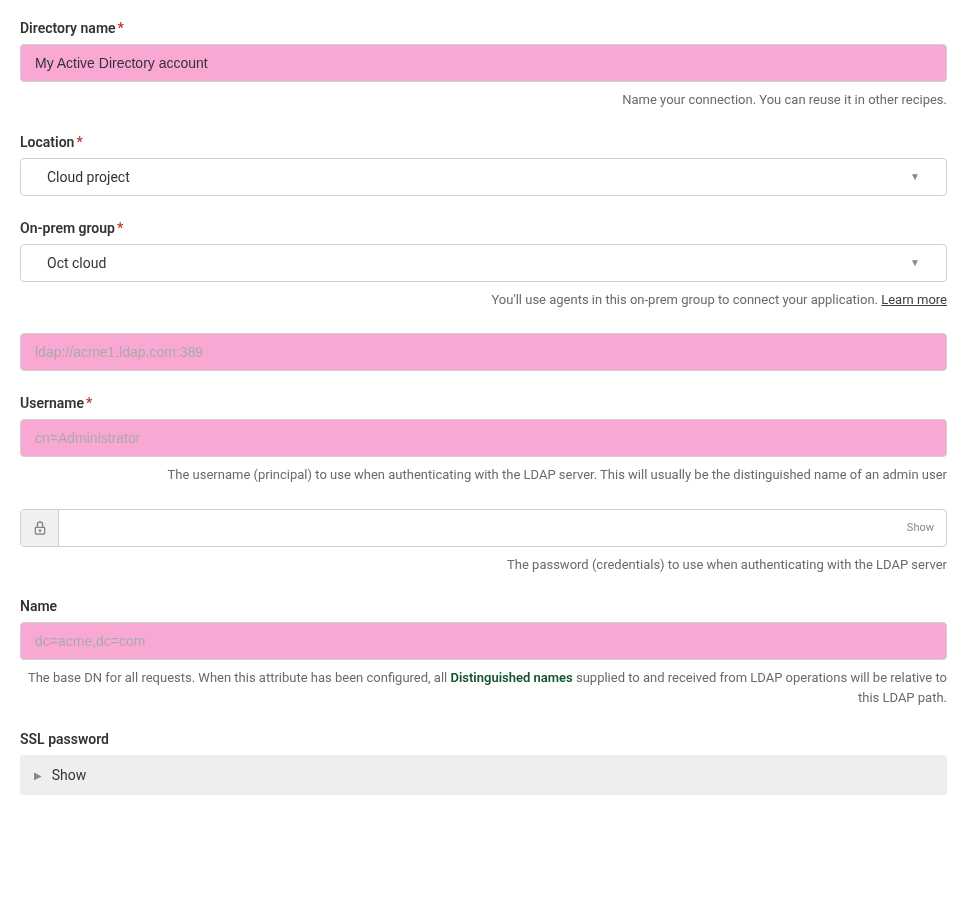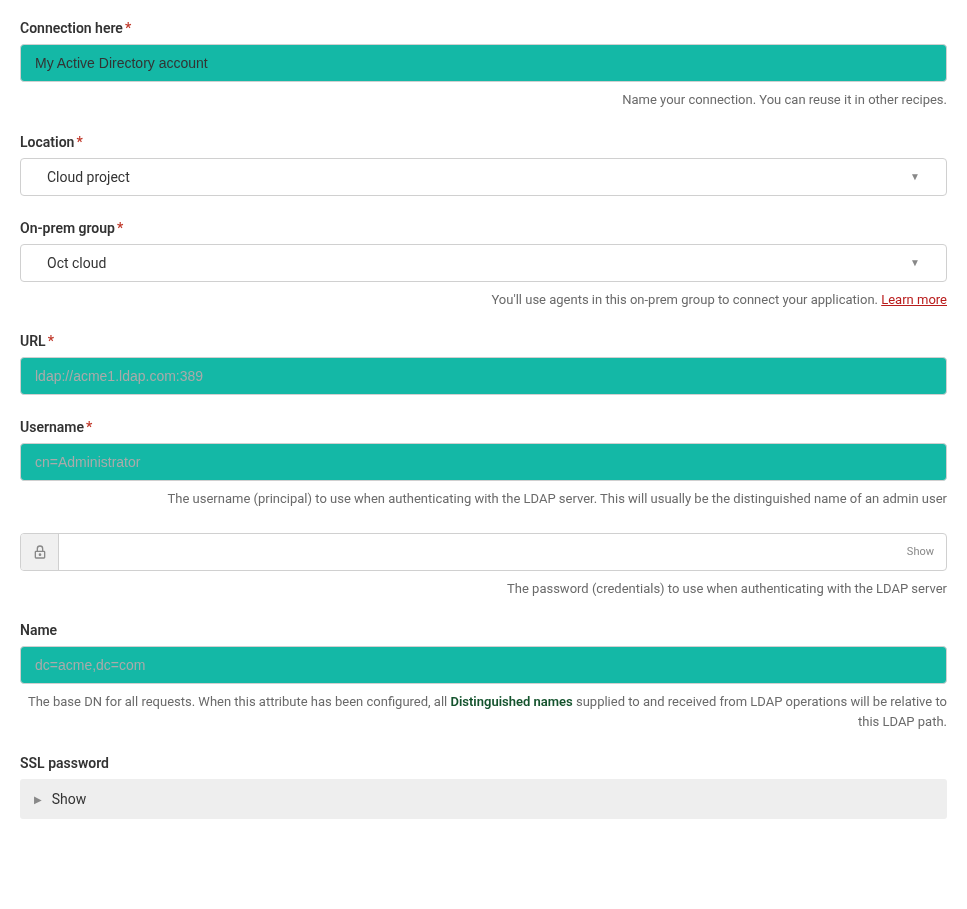--- a/index.html
+++ b/index.html
@@ -29,21 +29,21 @@
       color: #c0392b;
       margin-left: 2px;
     }
     .form-input {
       width: 100%;
       padding: 10px 14px;
       border: 1px solid #d0d0d0;
       border-radius: 4px;
       font-size: 14px;
       color: #333;
-      background: #14b8a6;
+      background: #f9a8d4;
       outline: none;
     }
     .form-input::placeholder {
       color: #aaa;
     }
     .form-select {
       width: 100%;
       padding: 10px 26px;
       border: 1px solid #d0d0d0;
       border-radius: 4px;
@@ -61,21 +61,21 @@
       font-size: 10px;
     }
     .help-text {
       font-size: 13px;
       color: #6a6a6a;
       margin-top: 8px;
       line-height: 1.5;
       text-align: right;
     }
     .help-text a {
-      color: #b91c1c;
+      color: #404040;
       text-decoration: underline;
       cursor: pointer;
     }
     .help-text strong {
       font-weight: 600;
       color: #14532d;
     }
     .password-wrapper {
       display: flex;
       width: 100%;
@@ -127,21 +127,21 @@
     .lock-svg {
       width: 16px;
       height: 16px;
     }
   </style>
 </head>
 <body>
 
 <div class="form-group">
   <label class="form-label">
-    <span>Connection here</span><span class="required">*</span>
+    <span>Directory name</span><span class="required">*</span>
   </label>
   <input type="text" class="form-input" value="My Active Directory account" style="">
   <div class="help-text">Name your connection. You can reuse it in other recipes.</div>
 </div>
 
 <div class="form-group">
   <label class="form-label">
     <span>Location</span><span class="required">*</span>
   </label>
   <div class="form-select">
@@ -157,23 +157,20 @@
   <div class="form-select">
     <span>Oct cloud</span>
     <span class="select-caret">▼</span>
   </div>
   <div class="help-text">
     <span>You'll use agents in this on-prem group to connect your application. </span><a>Learn more</a>
   </div>
 </div>
 
 <div class="form-group">
-  <label class="form-label">
-    <span>URL</span><span class="required">*</span>
-  </label>
   <input type="text" class="form-input" placeholder="ldap://acme1.ldap.com:389" style="">
 </div>
 
 <div class="form-group">
   <label class="form-label">
     <span>Username</span><span class="required">*</span>
   </label>
   <input type="text" class="form-input" placeholder="cn=Administrator" style="">
   <div class="help-text">The username (principal) to use when authenticating with the LDAP server. This will usually be the distinguished name of an admin user</div>
 </div>

